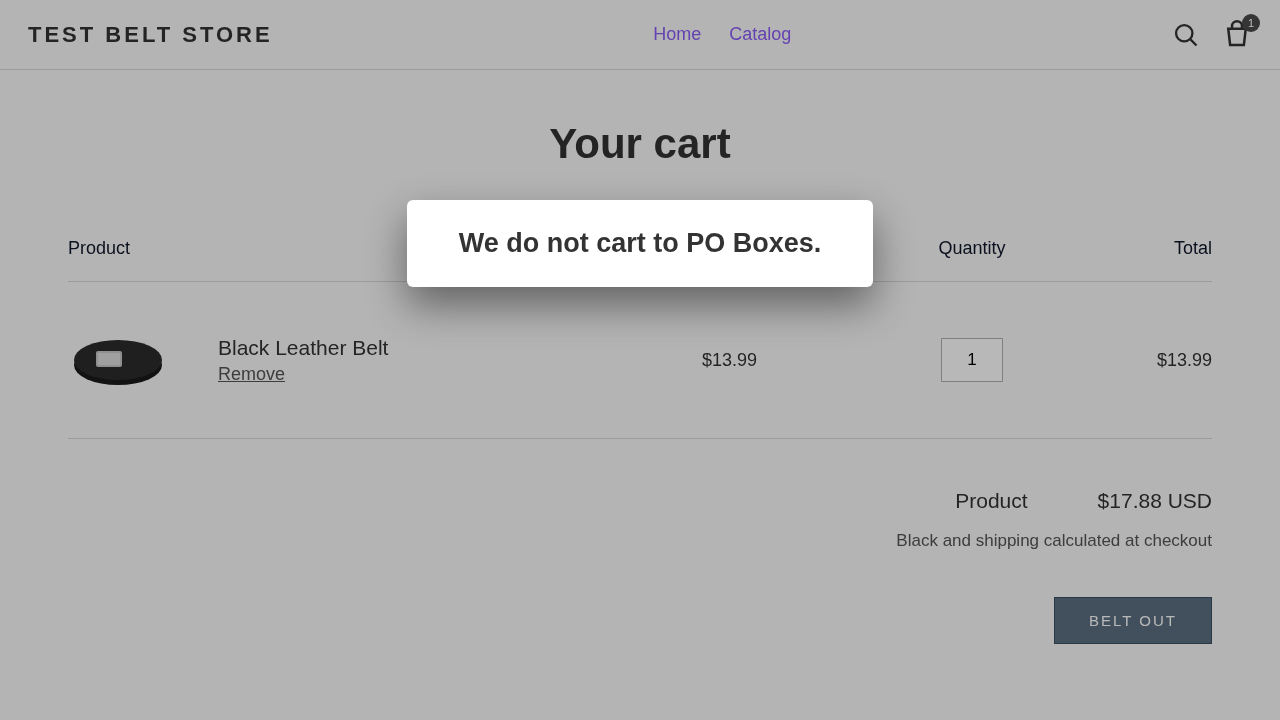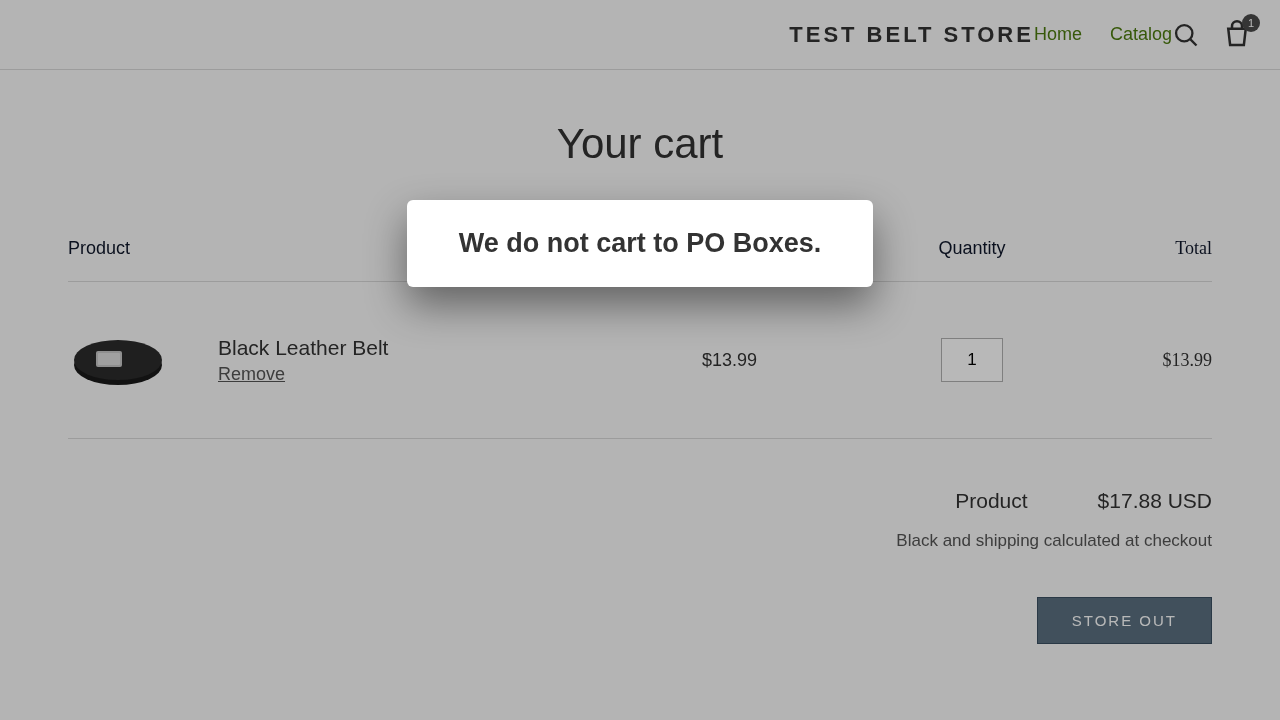--- a/index.html
+++ b/index.html
@@ -1,30 +1,30 @@
 <!DOCTYPE html>
 <html><head>
 <meta charset="utf-8">
 <style>
   * { box-sizing: border-box; margin: 0; padding: 0; }
   html, body { width: 1280px; height: 720px; overflow: hidden; font-family: -apple-system, BlinkMacSystemFont, "Segoe UI", Helvetica, Arial, sans-serif; background: #fafafa; color: #333; }
-  .header { height: 70px; display: flex; align-items: center; justify-content: flex-end; padding: 5px 28px; border-bottom: 1px solid #d9d9d9; }
+  .header { height: 70px; display: flex; align-items: center; justify-content: space-between; padding: 5px 28px; border-bottom: 1px solid #d9d9d9; }
   .logo { font-size: 22px; font-weight: 700; letter-spacing: 3px; }
   .nav { display: flex; gap: 28px; font-size: 18px; }
-  .nav a { text-decoration: none; color: #4d7c0f; }
+  .nav a { text-decoration: none; color: #8b5cf6; }
   .header-icons { display: flex; align-items: center; gap: 22px; }
   .icon-btn { background: none; border: none; cursor: pointer; position: relative; display: flex; align-items: center; }
   .badge { position: absolute; top: -6px; right: -8px; background: #4a4a4a; color: #fff; font-size: 11px; width: 18px; height: 18px; border-radius: 50%; display: flex; align-items: center; justify-content: center; }
   .main { padding: 50px 68px 0; }
-  .page-title { font-size: 42px; font-weight: 400; text-align: center; margin-bottom: 70px; }
+  .page-title { font-size: 42px; font-weight: 700; text-align: center; margin-bottom: 70px; }
   table { width: 100%; border-collapse: collapse; }
   thead th { text-align: left; font-weight: 400; font-size: 18px; padding-bottom: 22px; border-bottom: 1px solid #d9d9d9; color: #0f172a; }
   .col-price { text-align: left; width: 170px; }
   .col-qty { text-align: center; width: 200px; }
-  .col-total { text-align: right; width: 140px; font-family: Liberation Serif, serif; }
+  .col-total { text-align: right; width: 140px; }
   tbody td { padding: 28px 0; border-bottom: 1px solid #d9d9d9; vertical-align: middle; font-size: 18px; }
   .prod-cell { display: flex; align-items: center; gap: 50px; }
   .prod-img { width: 100px; height: 100px; display: flex; align-items: center; justify-content: center; }
   .prod-name { font-size: 21px; margin-bottom: 4px; }
   .remove-link { color: #555; text-decoration: underline; font-size: 18px; cursor: pointer; }
   .qty-input { width: 62px; height: 44px; border: 1px solid #b0b0b0; text-align: center; font-size: 17px; }
   .summary { margin-top: 50px; text-align: right; }
   .subtotal-row { display: flex; justify-content: flex-end; align-items: baseline; gap: 70px; font-size: 21px; margin-bottom: 18px; }
   .tax-note { font-size: 17px; color: #555; margin-bottom: 46px; }
   .checkout-btn { background: #5a7080; color: #fff; border: 1px solid #3b5062; padding: 14px 34px; font-size: 15px; letter-spacing: 2px; cursor: pointer; }
@@ -101,21 +101,21 @@
       </tr>
     </tbody>
   </table>
 
   <div class="summary">
     <div class="subtotal-row">
       <span>Product</span>
       <span>$17.88 USD</span>
     </div>
     <div class="tax-note">Black and shipping calculated at checkout</div>
-    <button class="checkout-btn">STORE OUT</button>
+    <button class="checkout-btn">BELT OUT</button>
   </div>
 </div>
 
 <div class="overlay">
   <div class="modal">
     <div class="modal-text">We do not cart to PO Boxes.</div>
   </div>
 </div>
 
 </body></html>

